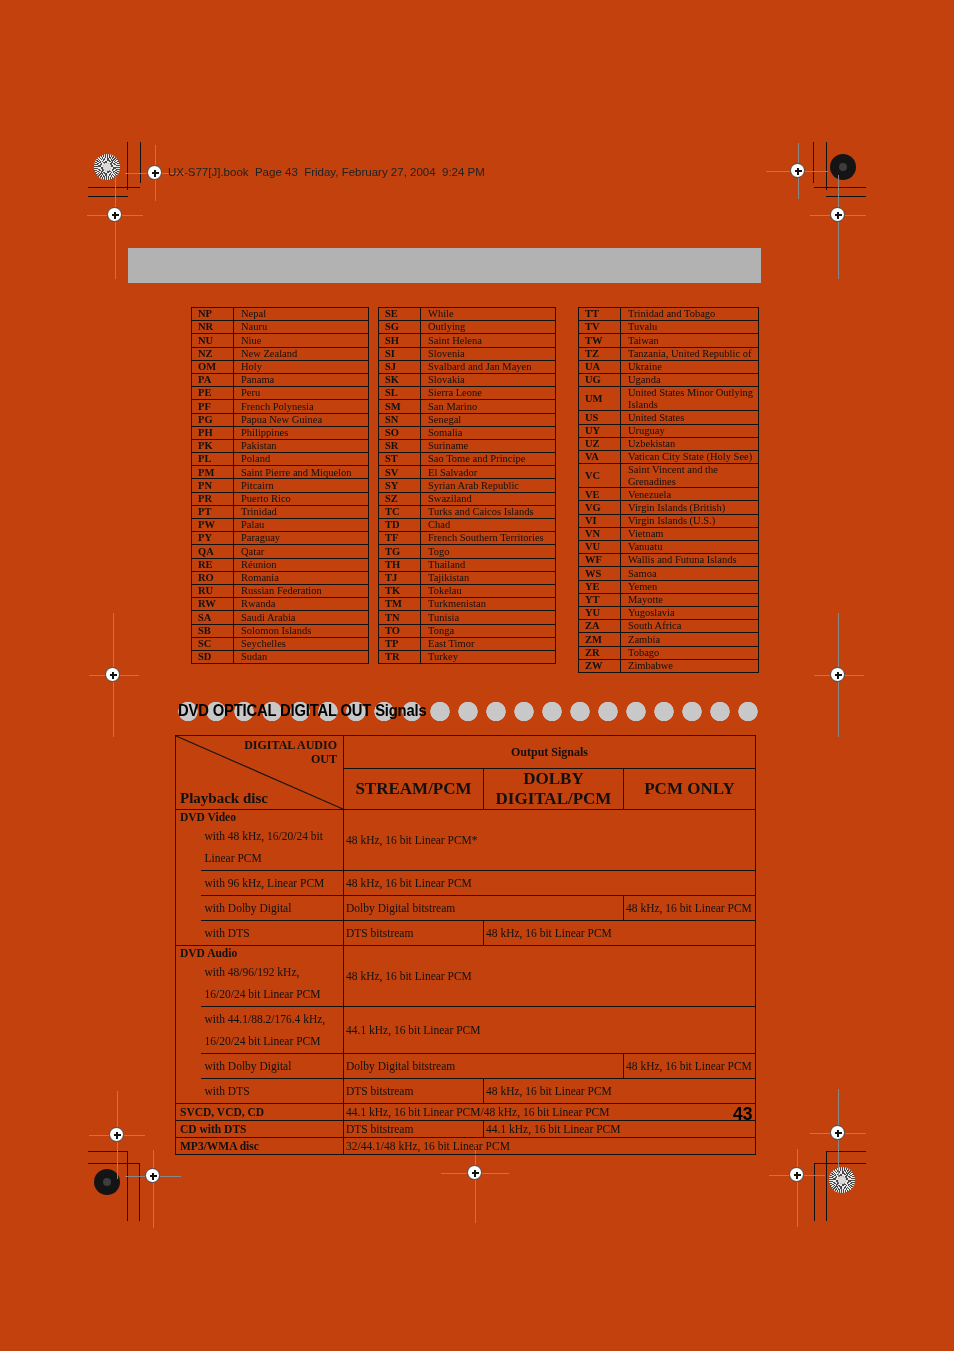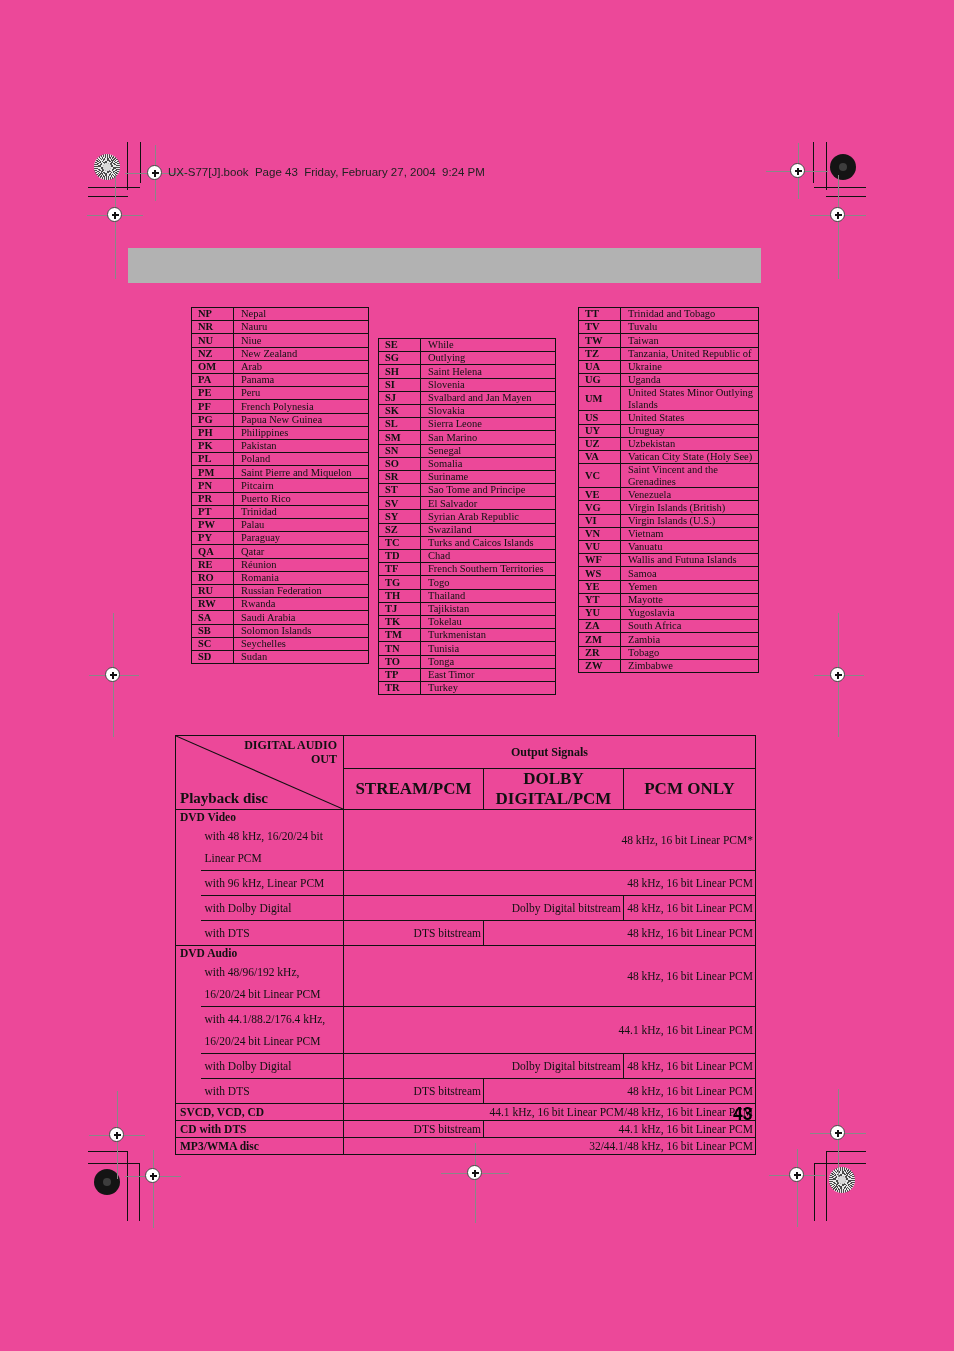--- a/index.html
+++ b/index.html
@@ -1,16 +1,16 @@
 <!DOCTYPE html>
 <html><head>
 <meta charset="utf-8">
 <style>
   html,body { margin:0; padding:0; background:#fff; }
-  .page { position:relative; width:954px; height:1351px; background:#ec4899; overflow:hidden;
+  .page { position:relative; width:954px; height:1351px; background:#c2410c; overflow:hidden;
           font-family:"Liberation Serif", serif; color:#111; }
 
   
   .cropline { position:absolute; background:#111; }
   .reg { position:absolute; width:0; height:0; }
   .reg .hl { position:absolute; height:1px; background:#888; left:-28px; width:56px; top:0; }
   .reg .vl { position:absolute; width:1px; background:#888; top:-28px; height:56px; left:0; }
   .reg .circ { position:absolute; width:13px; height:13px; border:1.3px solid #444; border-radius:50%;
                left:-7.6px; top:-7.6px; background:#fff; }
   .reg .cx1 { position:absolute; left:-3.5px; top:-1px; width:7px; height:2px; background:#111; }
@@ -31,21 +31,21 @@
   .banner { position:absolute; left:128px; top:248px; width:633px; height:35px; background:#b2b2b2; }
 
   
   .ctable { position:absolute; top:307px; border-collapse:collapse; table-layout:fixed;
             border:1.4px solid #111; }
   .ctable td { border:1px solid #111; font-size:10.5px; line-height:11.6px; height:12.2px;
                padding:0 2px 0 6px; vertical-align:middle; }
   .ctable td.code { width:33px; font-weight:bold; }
   .ctable td.cname { padding-left:7px; }
   #ct1 { left:178px; width:178px;margin-left:13px; }
-  #ct2 { left:378px; width:178px;margin-top:31px; }
+  #ct2 { left:378px; width:178px; }
   #ct3 { left:578px; width:181px; }
 
   
   .sechead { position:absolute; left:178px; top:700px; width:581px; height:23px; }
   .dots { position:absolute; inset:0;
           background-image:radial-gradient(circle 10px at 10px 11.5px, #c8c8c8 9.4px, rgba(0,0,0,0) 10px);
           background-size:28px 23px; background-repeat:repeat-x; }
   .sechead .ttl { position:absolute; left:0; top:1px; font-family:"Liberation Sans", sans-serif;
           font-weight:bold; font-size:17px; letter-spacing:-0.2px; transform:scaleX(0.87);
           transform-origin:left center; white-space:nowrap; color:#000; }
@@ -60,21 +60,21 @@
   .sig .corner { position:relative; padding:0; }
   .sig .corner svg { position:absolute; inset:0; width:100%; height:100%; }
   .sig .corner .tr { position:absolute; top:3px; right:6px; text-align:right; font-weight:bold;
                      font-size:12px; line-height:13.5px; }
   .sig .corner .bl { position:absolute; bottom:2px; left:4px; font-weight:bold; font-size:15px; }
   .sig .grp  { font-weight:bold; padding-left:4px; height:14px; border-bottom:none; }
   .sig .grp2 { font-weight:bold; padding-left:4px; height:16px; }
   .sig .ind  { border-top:hidden; border-right:hidden; border-bottom:none; }
   .sig .sub  { border-left:none; padding:1px 2px 1px 4px; height:16px; line-height:22px; }
   .sig .subfirst { border-top:hidden; }
-  .sig .val  { text-align:right; padding:1px 2px; }
+  .sig .val  { text-align:left; padding:1px 2px; }
 
   
   .footnote { position:absolute; left:172px; top:1056px; width:594px; font-size:11.8px;
               line-height:15.5px; padding-left:9px; text-indent:-9px; }
 
   
   .pagenum { position:absolute; left:733px; top:1104px; font-family:"Liberation Sans", sans-serif;
              font-weight:bold; font-size:17.5px; color:#000; }
 </style>
 </head>
@@ -204,21 +204,21 @@
           <td class="cname">Niue</td>
         </tr>
 
         <tr>
           <td class="code">NZ</td>
           <td class="cname">New Zealand</td>
         </tr>
 
         <tr>
           <td class="code">OM</td>
-          <td class="cname">Arab</td>
+          <td class="cname">Holy</td>
         </tr>
 
         <tr>
           <td class="code">PA</td>
           <td class="cname">Panama</td>
         </tr>
 
         <tr>
           <td class="code">PE</td>
           <td class="cname">Peru</td>
@@ -594,20 +594,24 @@
           <td class="cname">Tobago</td>
         </tr>
 
         <tr>
           <td class="code">ZW</td>
           <td class="cname">Zimbabwe</td>
         </tr>
       </tbody>
   </table>
 
+  <div class="sechead">
+    <div class="dots"></div>
+    <span class="ttl">DVD OPTICAL DIGITAL OUT Signals</span>
+  </div>
 
   <table class="sig">
     <colgroup>
         <col style="width:25px">
         <col style="width:143px">
         <col style="width:140px">
         <col style="width:140px">
         <col style="width:132px">
       </colgroup>
     <tbody>

